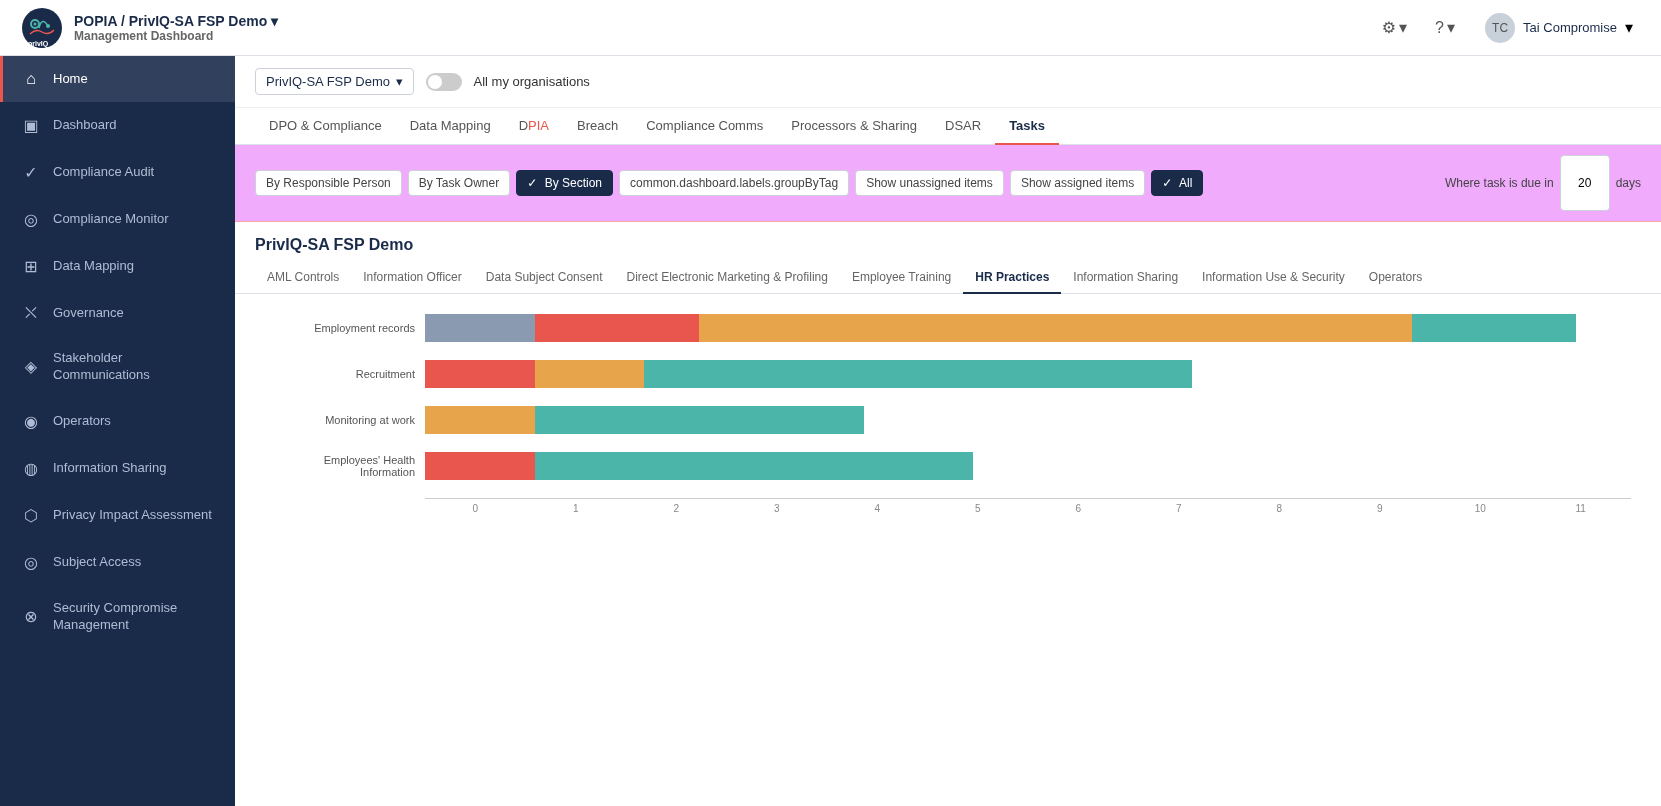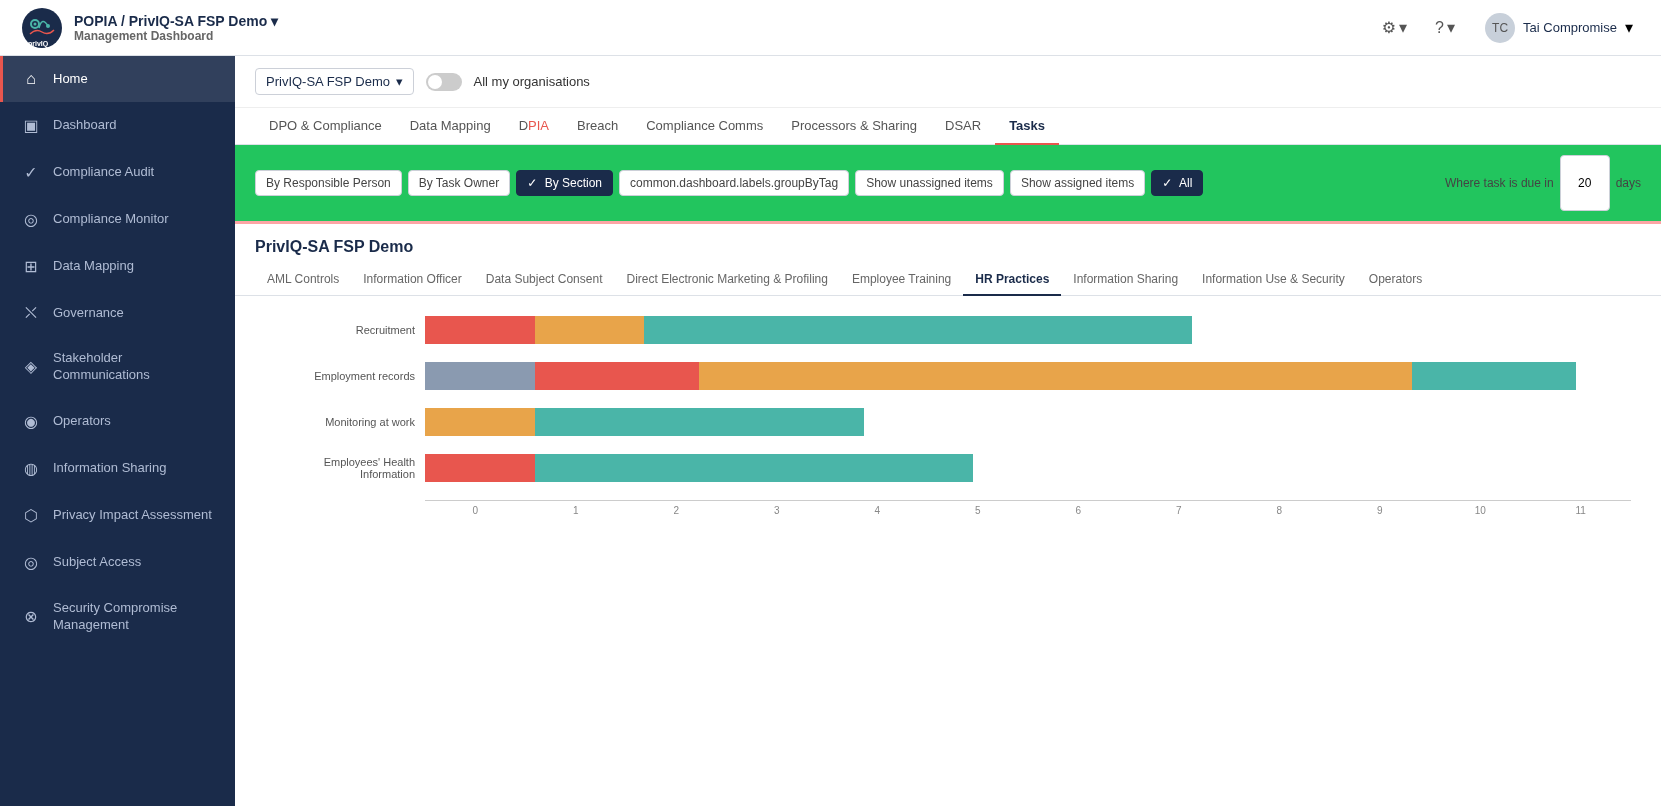--- a/index.html
+++ b/index.html
@@ -183,22 +183,22 @@
     }
     .tab-item.active { color: #1a2b4a; font-weight: 600; border-bottom-color: #e8564e; }
     .tab-item .dpia-red { color: #e8564e; }
 
     
     .filter-bar {
       display: flex;
       align-items: center;
       gap: 6px;
       padding: 10px 20px;
-      background: #22c55e;
-      border-bottom: 3px solid #fca5a5;
+      background: #f0abfc;
+      border-bottom: 1px solid #fca5a5;
       flex-wrap: wrap;
     }
     .filter-btn {
       padding: 5px 10px;
       border: 1px solid #ccd0d8;
       border-radius: 4px;
       font-size: 12px;
       background: #fff;
       cursor: pointer;
       color: #444;
@@ -498,34 +498,34 @@
       </div>
       <div class="sub-tab-item">
         <span>Operators</span>
       </div>
     </div>
 
     <div class="chart-container">
       <div class="chart-area" id="chart-area">
           <div class="bar-chart">
             <div class="bar-row">
-              <div class="bar-label">Recruitment</div>
-              <div class="bar-track">
-                <div class="bar-segment" style="width:9.090909090909092%;background:#e8564e;"></div>
-                <div class="bar-segment" style="width:9.090909090909092%;background:#e8a44a;"></div>
-                <div class="bar-segment" style="width:45.45454545454545%;background:#4ab5a8;"></div>
-              </div>
-            </div>
-            <div class="bar-row">
               <div class="bar-label">Employment records</div>
               <div class="bar-track">
                 <div class="bar-segment" style="width:9.090909090909092%;background:#8a9ab0;"></div>
                 <div class="bar-segment" style="width:13.636363636363635%;background:#e8564e;"></div>
                 <div class="bar-segment" style="width:59.09090909090909%;background:#e8a44a;"></div>
                 <div class="bar-segment" style="width:13.636363636363635%;background:#4ab5a8;"></div>
+              </div>
+            </div>
+            <div class="bar-row">
+              <div class="bar-label">Recruitment</div>
+              <div class="bar-track">
+                <div class="bar-segment" style="width:9.090909090909092%;background:#e8564e;"></div>
+                <div class="bar-segment" style="width:9.090909090909092%;background:#e8a44a;"></div>
+                <div class="bar-segment" style="width:45.45454545454545%;background:#4ab5a8;"></div>
               </div>
             </div>
             <div class="bar-row">
               <div class="bar-label">Monitoring at work</div>
               <div class="bar-track">
                 <div class="bar-segment" style="width:9.090909090909092%;background:#e8a44a;"></div>
                 <div class="bar-segment" style="width:27.27272727272727%;background:#4ab5a8;"></div>
               </div>
             </div>
             <div class="bar-row">

